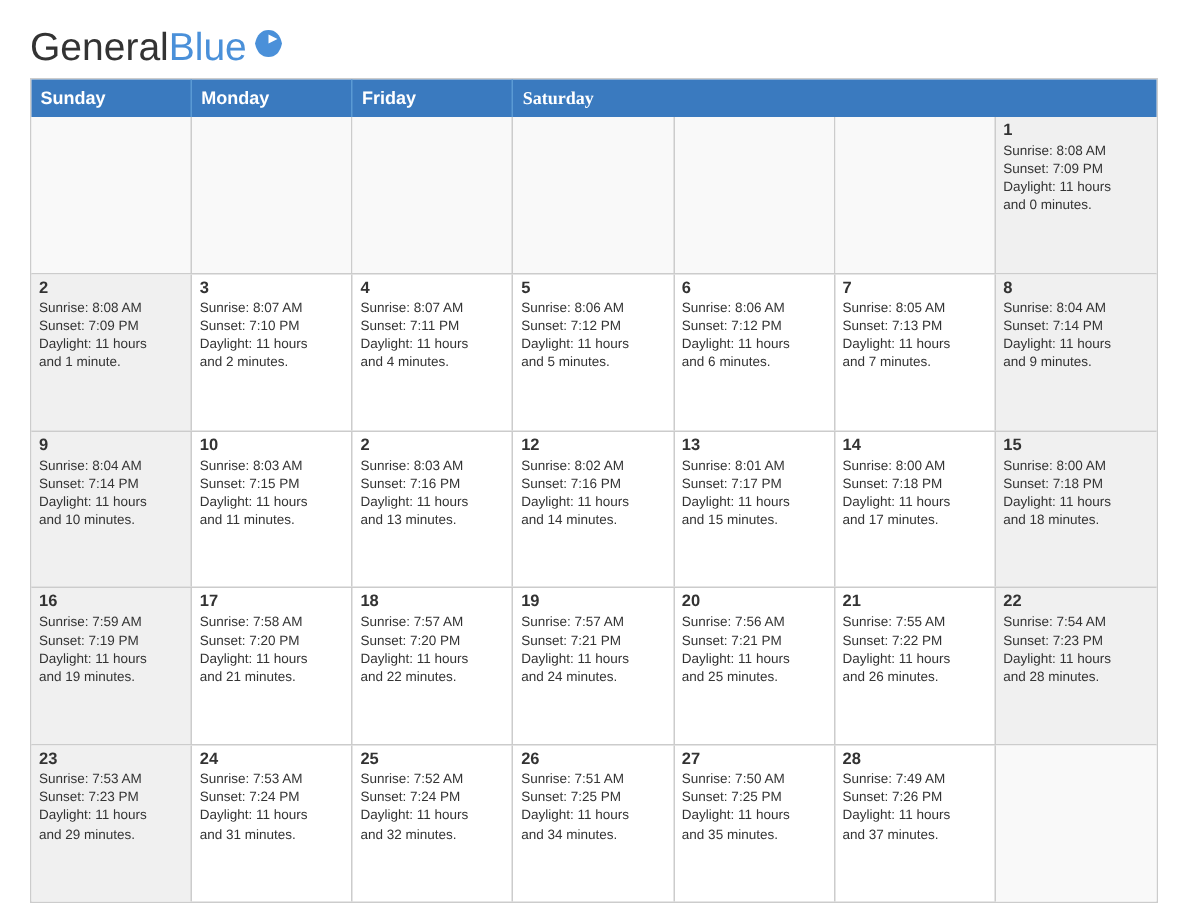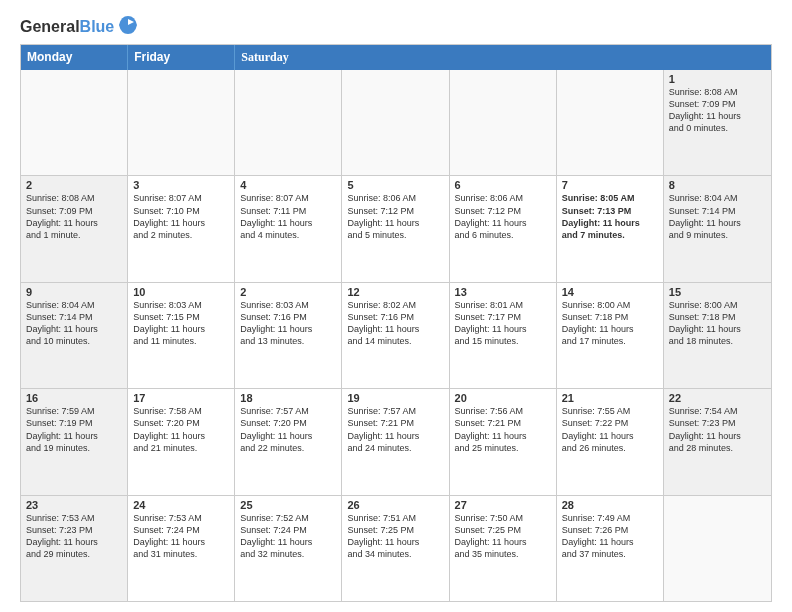--- a/index.html
+++ b/index.html
@@ -21,22 +21,22 @@
       display: flex;
       justify-content: space-between;
       align-items: flex-start;
       margin-bottom: 8px;
     }
     .logo {
       display: flex;
       align-items: center;
     }
     .logo-text {
-      font-size: 16px;
-      font-weight: bold;
+      font-size: 26px;
+      font-weight: normal;
       line-height: 1;
     }
     .logo-general { color: #333; }
     .logo-blue { color: #4a90d9; }
     .title-block {
       text-align: right;
     }
     .month-title {
       font-size: 32px;
       font-weight: bold;
@@ -121,20 +121,21 @@
       </div>
     </div>
     <div class="title-block">
       <div class="month-title"></div>
       <div class="location"></div>
     </div>
   </div>
 
   <div class="calendar">
     <div class="day-headers">
+    <div class="day-header">Sunday</div>
         <div class="day-header">Monday</div>
         <div class="day-header">Friday</div>
         <div class="day-header">Saturday</div>
       </div>
     <div class="weeks">
     <div class="week-row">
           <div class="day-cell empty"></div>
           <div class="day-cell empty"></div>
           <div class="day-cell empty"></div>
           <div class="day-cell empty"></div>
@@ -179,21 +180,21 @@
           </div>
           <div class="day-cell">
             <span class="day-num">6</span>
             <div class="day-info" style="white-space: pre-line;">Sunrise: 8:06 AM
 Sunset: 7:12 PM
 Daylight: 11 hours
 and 6 minutes.</div>
           </div>
           <div class="day-cell">
             <span class="day-num">7</span>
-            <div class="day-info" style="white-space: pre-line; font-weight: bold;">Sunrise: 8:05 AM
+            <div class="day-info" style="white-space: pre-line;">Sunrise: 8:05 AM
 Sunset: 7:13 PM
 Daylight: 11 hours
 and 7 minutes.</div>
           </div>
           <div class="day-cell weekend">
             <span class="day-num">8</span>
             <div class="day-info" style="white-space: pre-line;">Sunrise: 8:04 AM
 Sunset: 7:14 PM
 Daylight: 11 hours
 and 9 minutes.</div>

